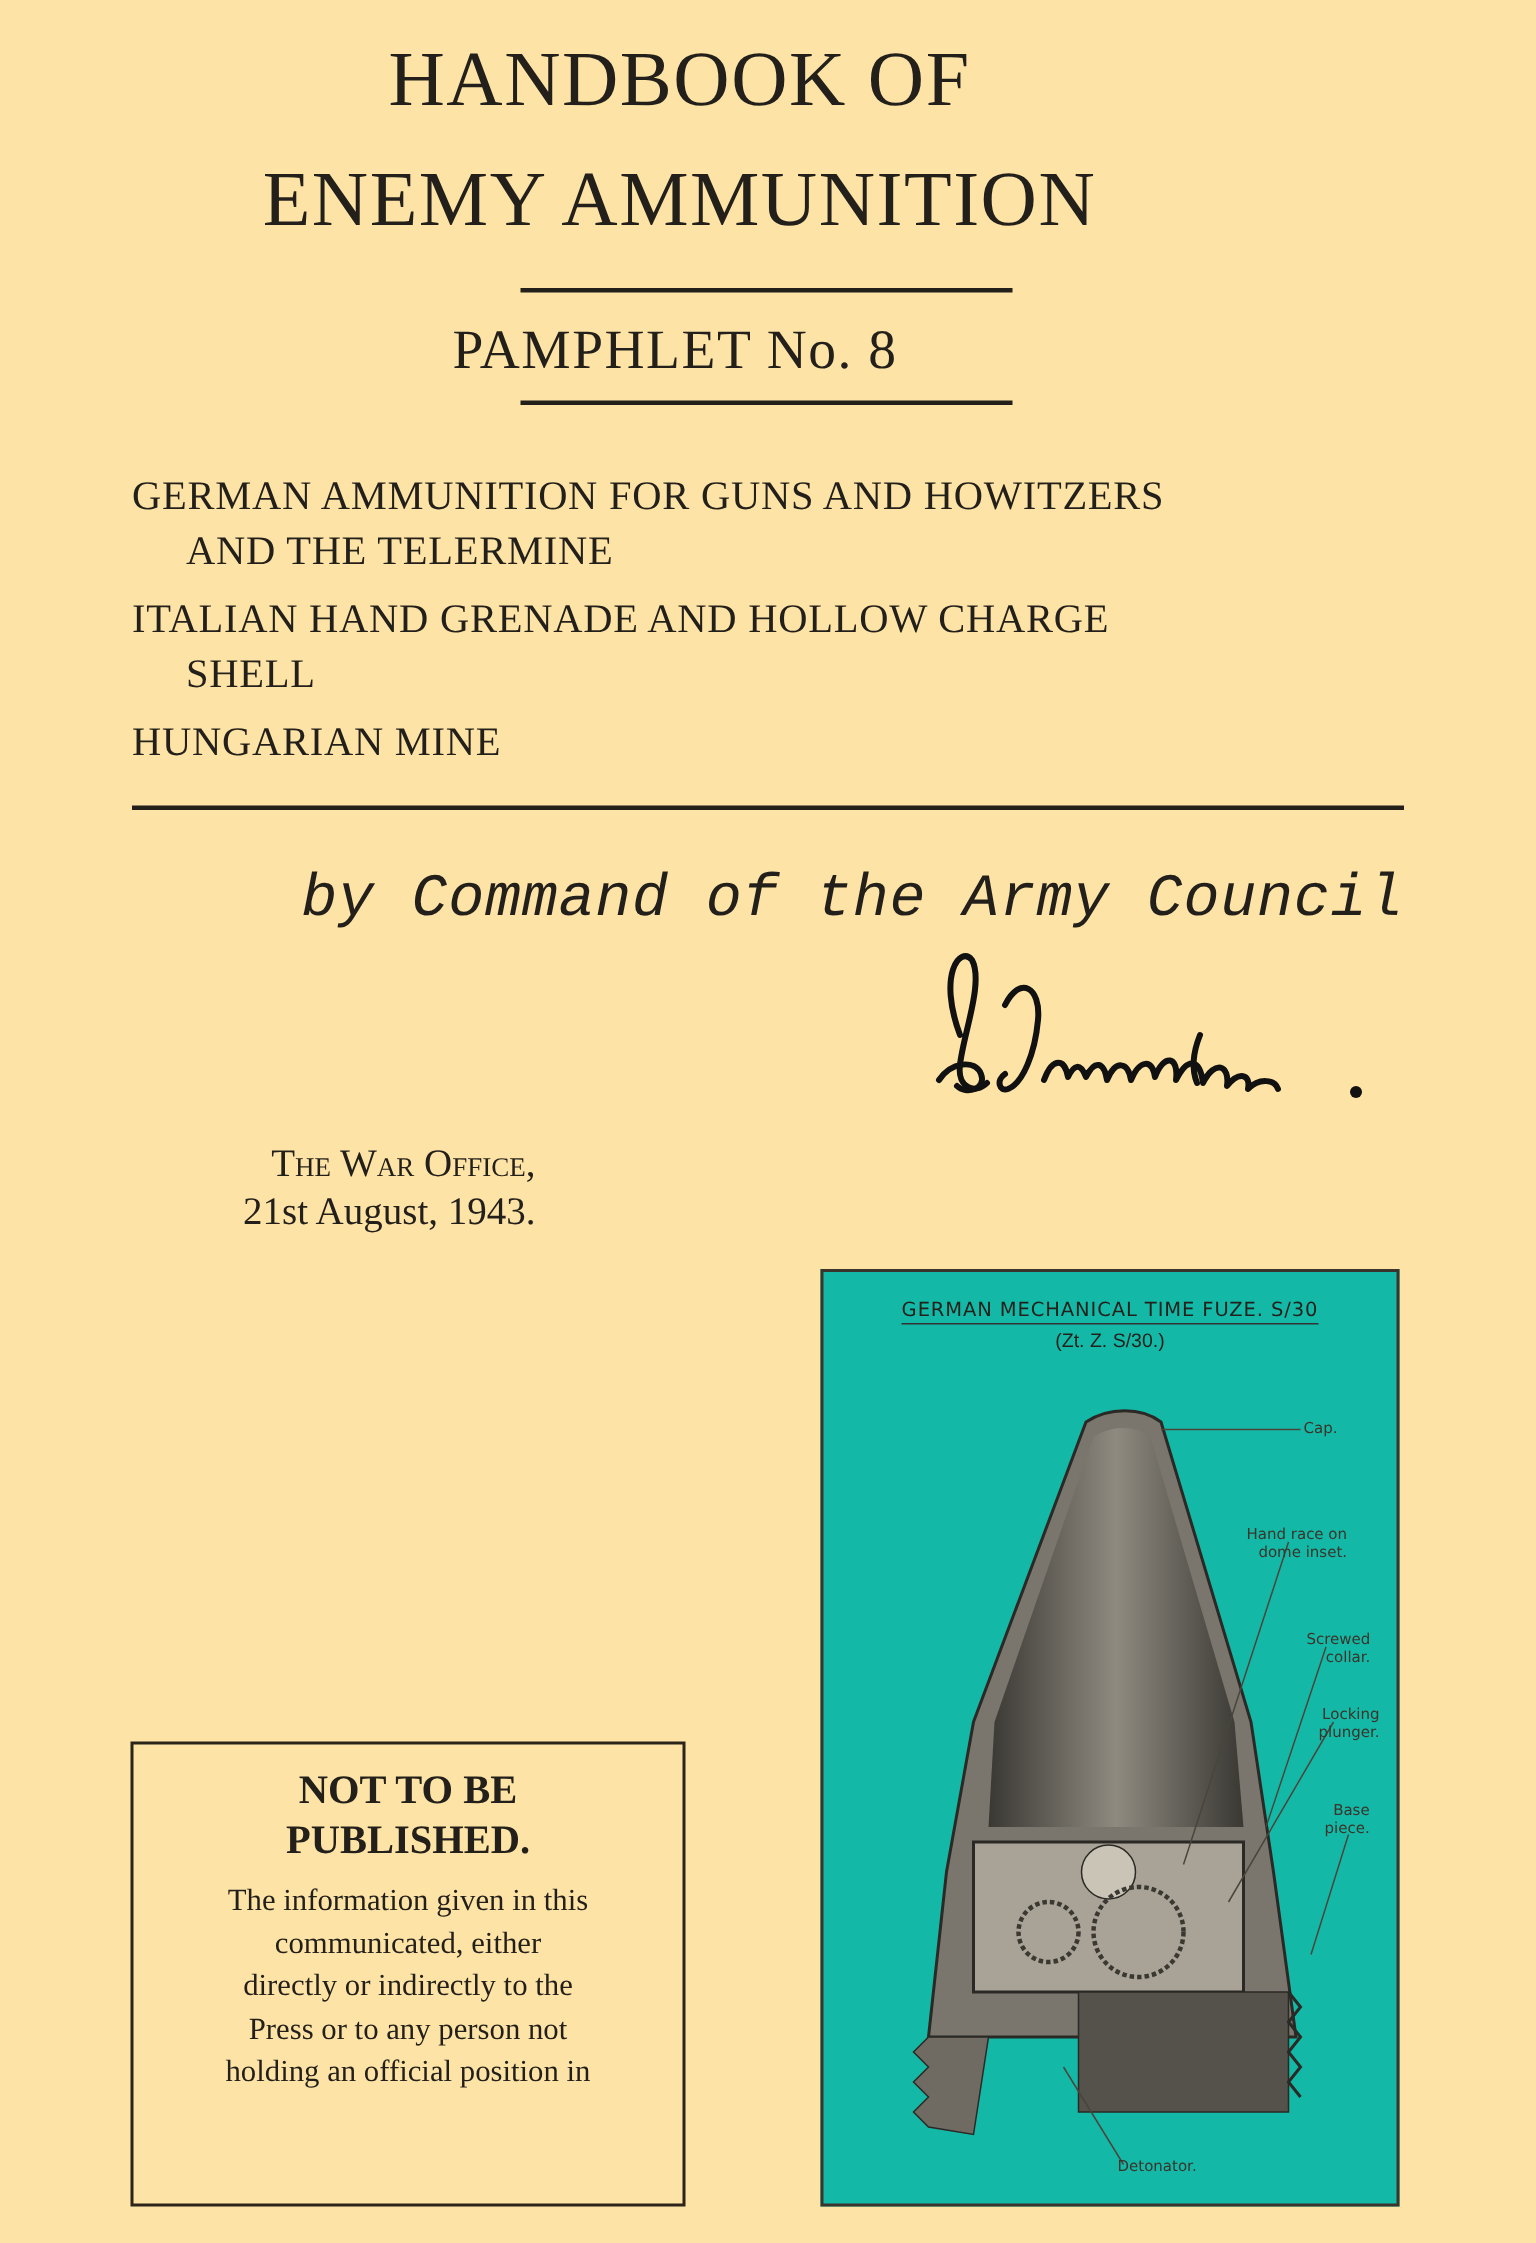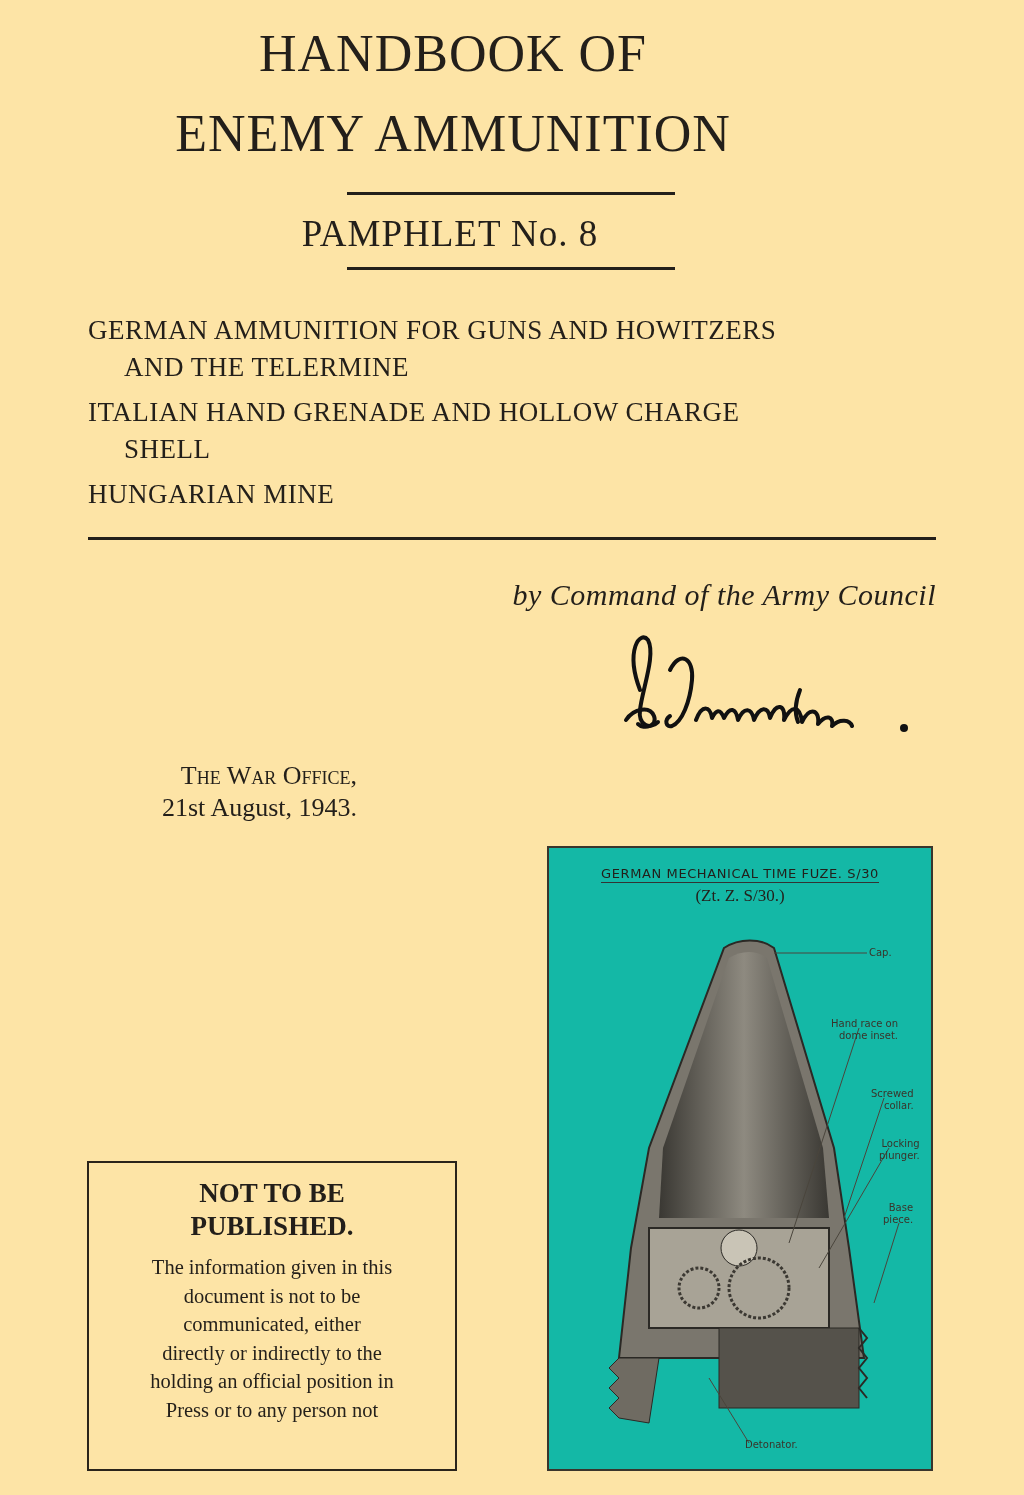--- a/index.html
+++ b/index.html
@@ -17,21 +17,21 @@
   }
   .rule { background: #231f1a; height: 3px; }
   .pamphlet {
     left: 0; width: 900px; text-align: center;
     font-size: 37px; letter-spacing: 1px;
   }
   .contents { left: 88px; width: 860px; font-size: 27px; line-height: 37px; letter-spacing: 0.5px; }
   .contents .entry { margin-bottom: 8px; }
   .contents .entry .l2 { padding-left: 36px; display: block; }
   .command {
-    right: 88px; top: 578px; font-style: italic; font-size: 30px; letter-spacing: 0.5px;
+    right: 88px; top: 578px; font-style: italic; font-size: 40px; letter-spacing: 0.5px; font-family: Liberation Mono, monospace;
   }
   .war-office { left: 90px; top: 760px; font-size: 26px; line-height: 32px; text-align: right; }
   .war-office .sc { font-variant: small-caps; }
   .war-office .date { padding-left: 72px; display: block; }
   .notice {
     left: 87px; top: 1161px; width: 370px; height: 310px;
     border: 2px solid #2a241b; box-sizing: border-box; text-align: center;
   }
   .notice .heading { font-weight: bold; font-size: 27px; line-height: 33px; margin-top: 14px; }
   .notice .body { font-size: 20.5px; line-height: 28.5px; margin-top: 10px; padding: 0 6px; }
@@ -40,21 +40,21 @@
     border: 2px solid #3a352c; box-sizing: border-box;
     background: #14b8a6;
   }
   .fig-title {
     position: absolute; left: 0; width: 100%; top: 18px; text-align: center;
     font-family: "DejaVu Sans", sans-serif; font-size: 13px; letter-spacing: 0.6px;
   }
   .fig-title span { border-bottom: 1.5px solid #333; padding-bottom: 1px; }
   .fig-sub {
     position: absolute; left: 0; width: 100%; top: 38px; text-align: center;
-    font-family: Liberation Serif, serif; font-size: 17px;
+    font-family: Liberation Sans, sans-serif; font-size: 13px;
   }
   .fig-label {
     position: absolute; font-family: "DejaVu Sans", sans-serif; font-size: 10px;
     color: #3a342a; line-height: 12px; text-align: right;
   }
 </style>
 </head>
 <body>
 
 <div class="abs title-line" style="top:28px;">HANDBOOK OF</div>
@@ -98,25 +98,24 @@
   <span class="date">21st August, 1943.</span>
 </div>
 
 <div class="abs notice">
   <div class="heading">
     <div>NOT TO BE</div>
     <div>PUBLISHED.</div>
   </div>
   <div class="body">
     <div>The information given in this</div>
-    <div>document is not to be</div>
     <div>communicated, either</div>
     <div>directly or indirectly to the</div>
+    <div>Press or to any person not</div>
     <div>holding an official position in</div>
-    <div>Press or to any person not</div>
   </div>
 </div>
 
 <div class="abs figure">
   <div class="fig-title"><span>GERMAN MECHANICAL TIME FUZE. S/30</span></div>
   <div class="fig-sub">(Zt. Z. S/30.)</div>
 
   <svg style="position:absolute; left:0; top:0;" width="382" height="621" viewBox="0 0 382 621">
     <defs>
       <linearGradient id="cone" x1="0" x2="1" y1="0" y2="0">

